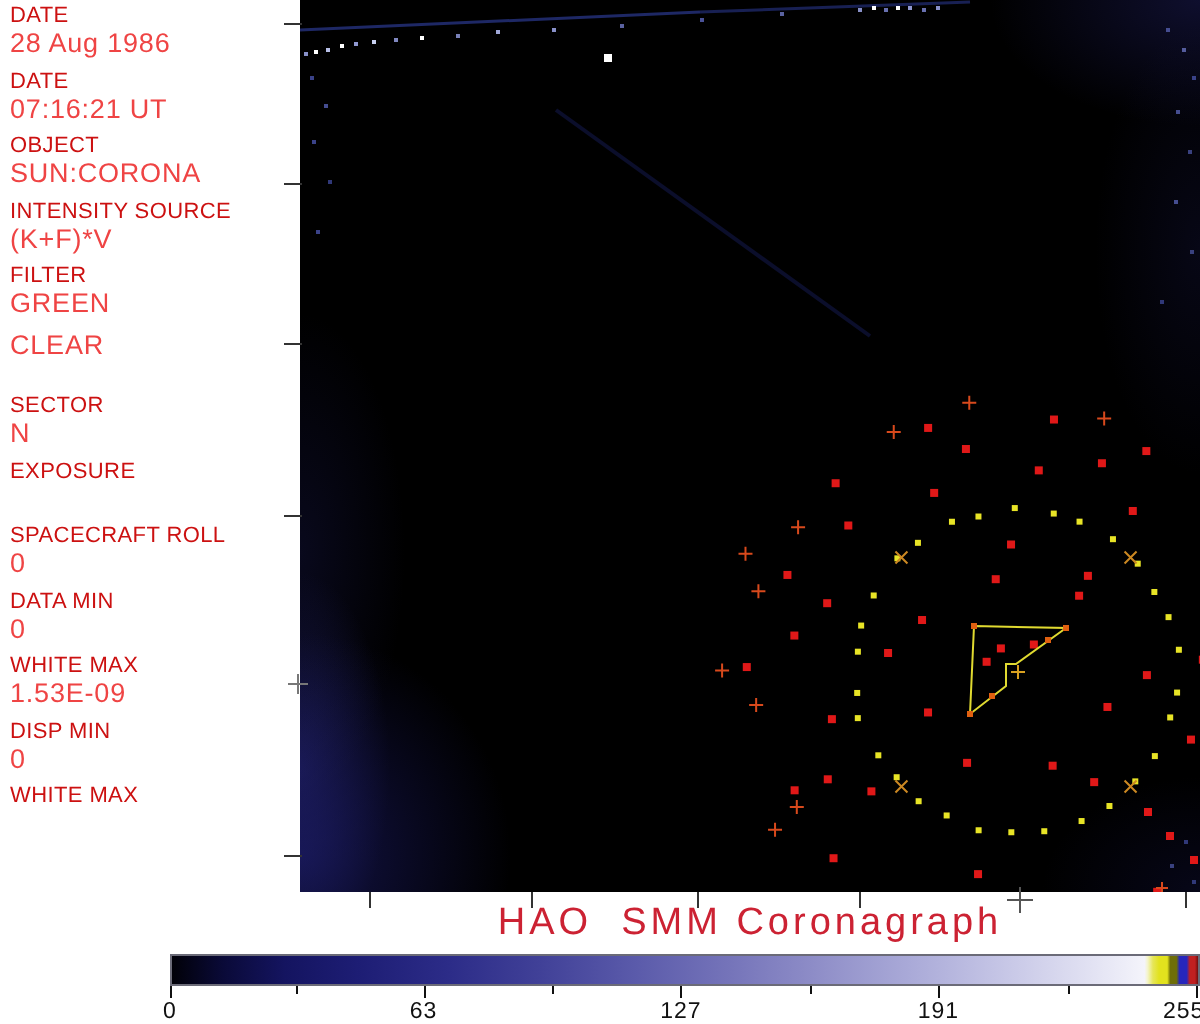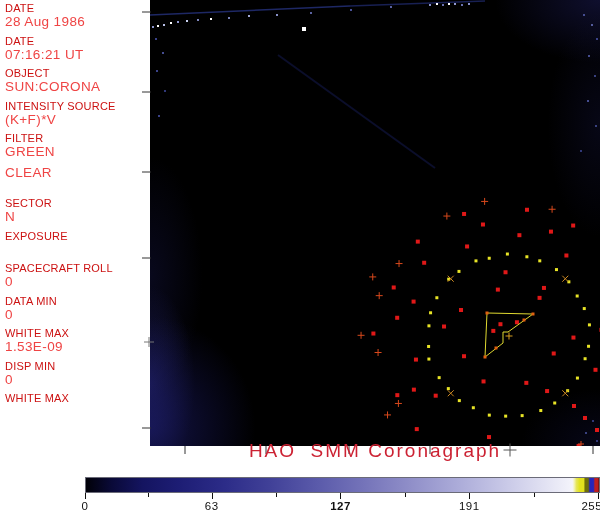--- a/index.html
+++ b/index.html
@@ -29,21 +29,21 @@
       radial-gradient(60px 130px at 0% 86%, rgba(60,60,180,0.35), rgba(0,0,0,0) 75%),
       radial-gradient(70px 160px at 0% 62%, rgba(40,40,130,0.22), rgba(0,0,0,0) 75%),
       radial-gradient(150px 90px at 100% 0%, rgba(45,45,140,0.33), rgba(0,0,0,0) 70%),
       radial-gradient(70px 150px at 100% 28%, rgba(35,35,110,0.20), rgba(0,0,0,0) 75%),
       radial-gradient(110px 80px at 100% 100%, rgba(30,30,110,0.22), rgba(0,0,0,0) 72%),
       #000000;
   }
   .corona-image svg{position:absolute;left:0;top:0;}
   .fiducial-layer{position:absolute;left:0;top:0;width:600px;height:512px;pointer-events:none;}
   .footer-title{
-    position:absolute;left:150px;top:441px;width:450px;
+    position:absolute;left:150px;top:452px;width:450px;
     text-align:center;font-size:19px;line-height:20px;
     letter-spacing:2px;white-space:pre;color:#cc2233;
   }
   .colorbar{
     position:absolute;left:85px;top:477px;width:513px;height:14px;
     border:1px solid #6b6b78;box-sizing:content-box;
     background:linear-gradient(90deg,
       #010108 0%, #0a0a38 5%, #141460 11%, #1d1d74 18%, #2c2c88 27%,
       #414198 36%, #5a5aaa 45%, #7473b9 54%, #8f8ec8 63%, #aaaad8 72%,
       #c6c6e6 81%, #e0e0f2 89%, #f4f4fb 94.8%,
@@ -283,19 +283,19 @@
 <div class="colorbar"></div>
 <div class="cb-ticks">
     <div class="cb-tick major" style="left: 0px;"></div>
     <div class="cb-tick minor" style="left: 63.3706px;"></div>
     <span class="cb-label" style="left: 0px; transform: translateX(-50%);">0</span>
     <div class="cb-tick major" style="left: 126.741px;"></div>
     <div class="cb-tick minor" style="left: 191.118px;"></div>
     <span class="cb-label" style="left: 126.741px; transform: translateX(-50%);">63</span>
     <div class="cb-tick major" style="left: 255.494px;"></div>
     <div class="cb-tick minor" style="left: 319.871px;"></div>
-    <span class="cb-label" style="left: 255.494px; transform: translateX(-50%); font-weight: bold;">127</span>
+    <span class="cb-label" style="left: 255.494px; transform: translateX(-50%);">127</span>
     <div class="cb-tick major" style="left: 384.247px;"></div>
     <div class="cb-tick minor" style="left: 448.624px;"></div>
     <span class="cb-label" style="left: 384.247px; transform: translateX(-50%);">191</span>
     <div class="cb-tick major" style="left: 513px;"></div>
     <span class="cb-label" style="left: 513px; transform: translateX(-80%);">255</span>
   </div>
 
 </body></html>

